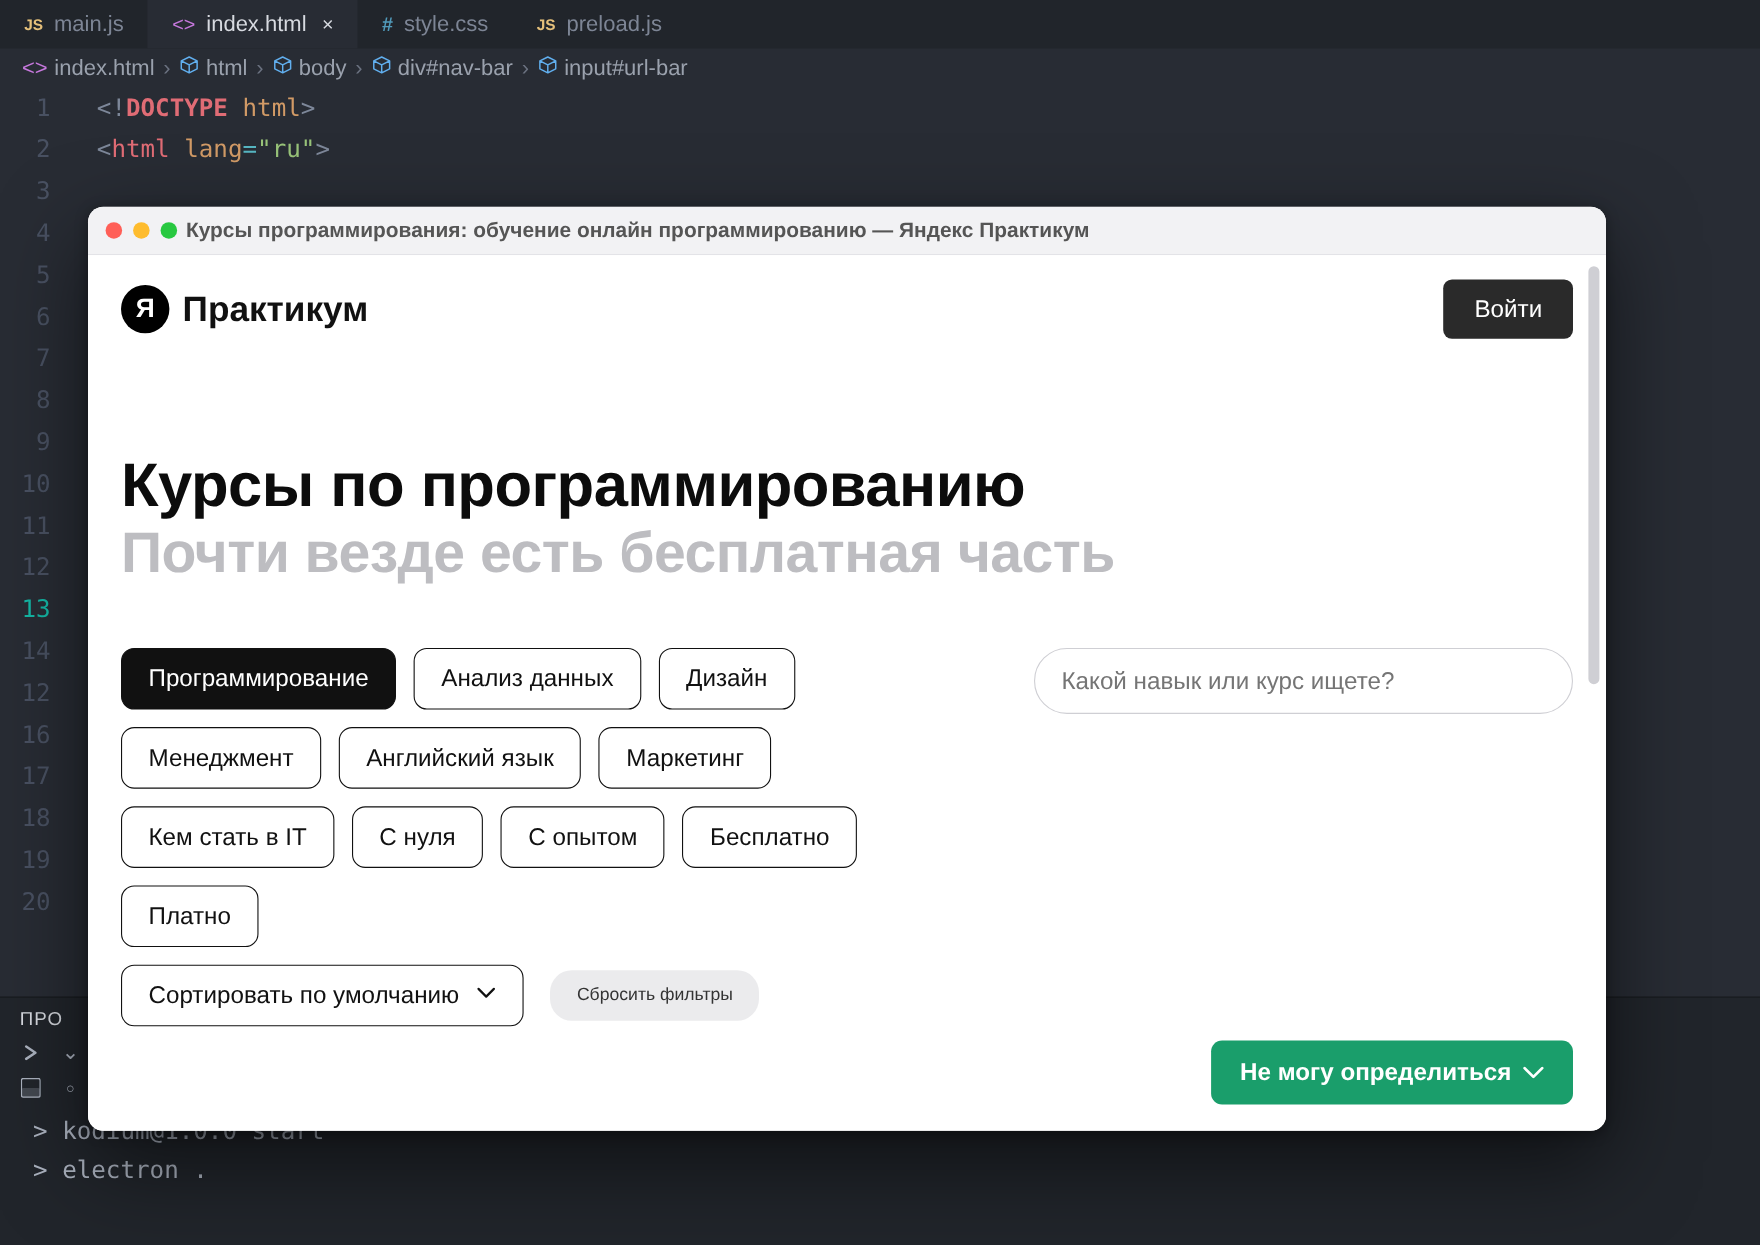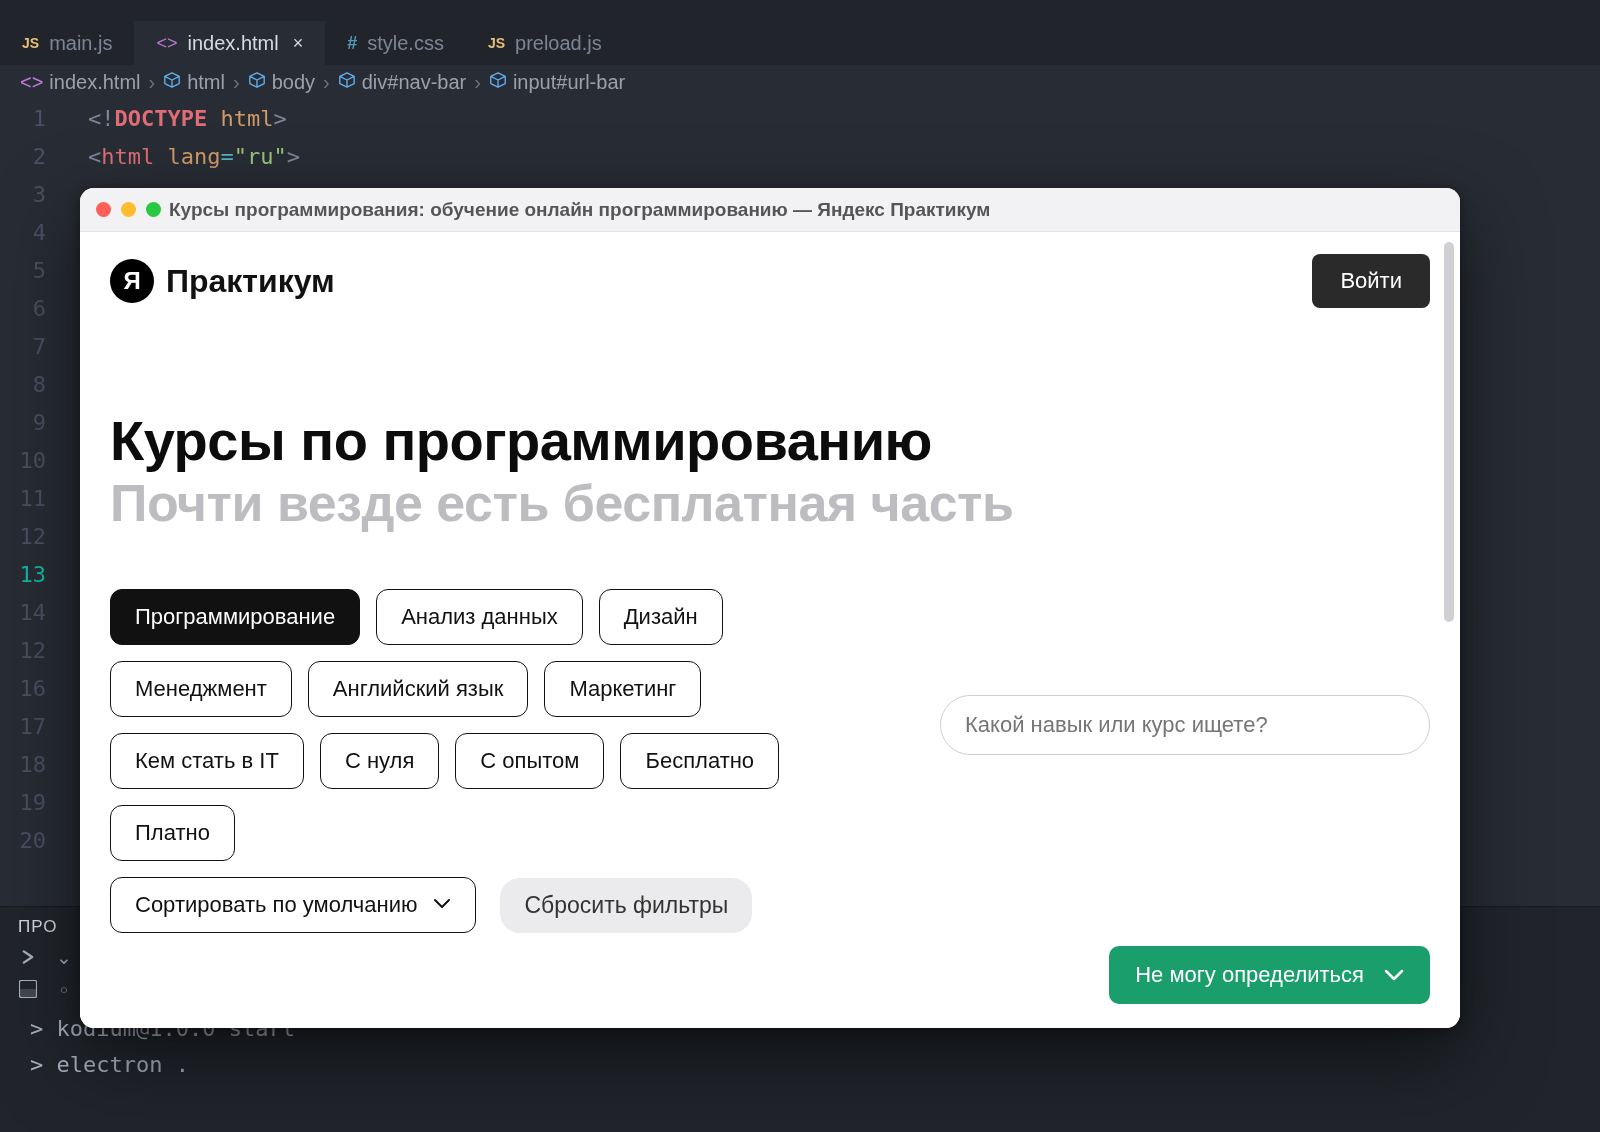--- a/index.html
+++ b/index.html
@@ -12,21 +12,20 @@
   overflow: hidden;
   position: relative;
 }
 
 
 .tabs {
   display: flex;
   align-items: flex-end;
   height: 44px;
   background: #21252b;
-  margin-top: 21px;
 }
 .tab {
   display: flex;
   align-items: center;
   gap: 10px;
   padding: 0 22px;
   height: 44px;
   color: #7d8595;
   font-size: 20px;
   cursor: pointer;
@@ -200,21 +199,21 @@
   margin-top: 100px;
 }
 .hero-title {
   font-size: 56px; font-weight: 700; color: #0c0c0c; letter-spacing: -0.5px;
 }
 .hero-sub {
   font-size: 52px; font-weight: 600; color: #bdbdc1; letter-spacing: -0.5px;
 }
 
 .filters-row {
-  display: flex; gap: 40px; margin-top: 56px; align-items: center;
+  display: flex; gap: 40px; margin-top: 56px; align-items: flex-start;
 }
 .chips {
   display: flex; flex-wrap: wrap; gap: 16px; max-width: 740px;
 }
 .chip {
   border: 1px solid #111; border-radius: 12px;
   padding: 14px 24px; font-size: 22px; color: #111;
   background: #fff; cursor: pointer;
 }
 .chip.active { background: #111; color: #fff; }
@@ -227,28 +226,28 @@
 .search {
   width: 490px; border: 1px solid #cfcfd4; border-radius: 999px;
   padding: 16px 24px; font-size: 22px; color: #888;
 }
 
 .footer-controls {
   display: flex; gap: 24px; margin-top: 16px; align-items: center;
 }
 .reset-btn {
   background: #ebebed; border-radius: 20px; padding: 14px 24px;
-  font-size: 23px; color: #333;
+  font-size: 16px; color: #333;
 }
 .help-btn {
   position: absolute;
   right: 30px; bottom: 24px;
   background: #1a9e6b; color: #fff; border-radius: 10px;
-  padding: 16px 26px; font-size: 22px; font-weight: 400;
-  display: flex; align-items: center; gap: 20px;
+  padding: 16px 26px; font-size: 22px; font-weight: 700;
+  display: flex; align-items: center; gap: 10px;
 }
 .help-chevron svg { display: block; }
 </style>
 </head>
 <body>
 
 <div class="tabs" id="tabs-container">
     <div class="tab">
       <span class="file-icon-js">JS</span>
       <span>main.js</span>

